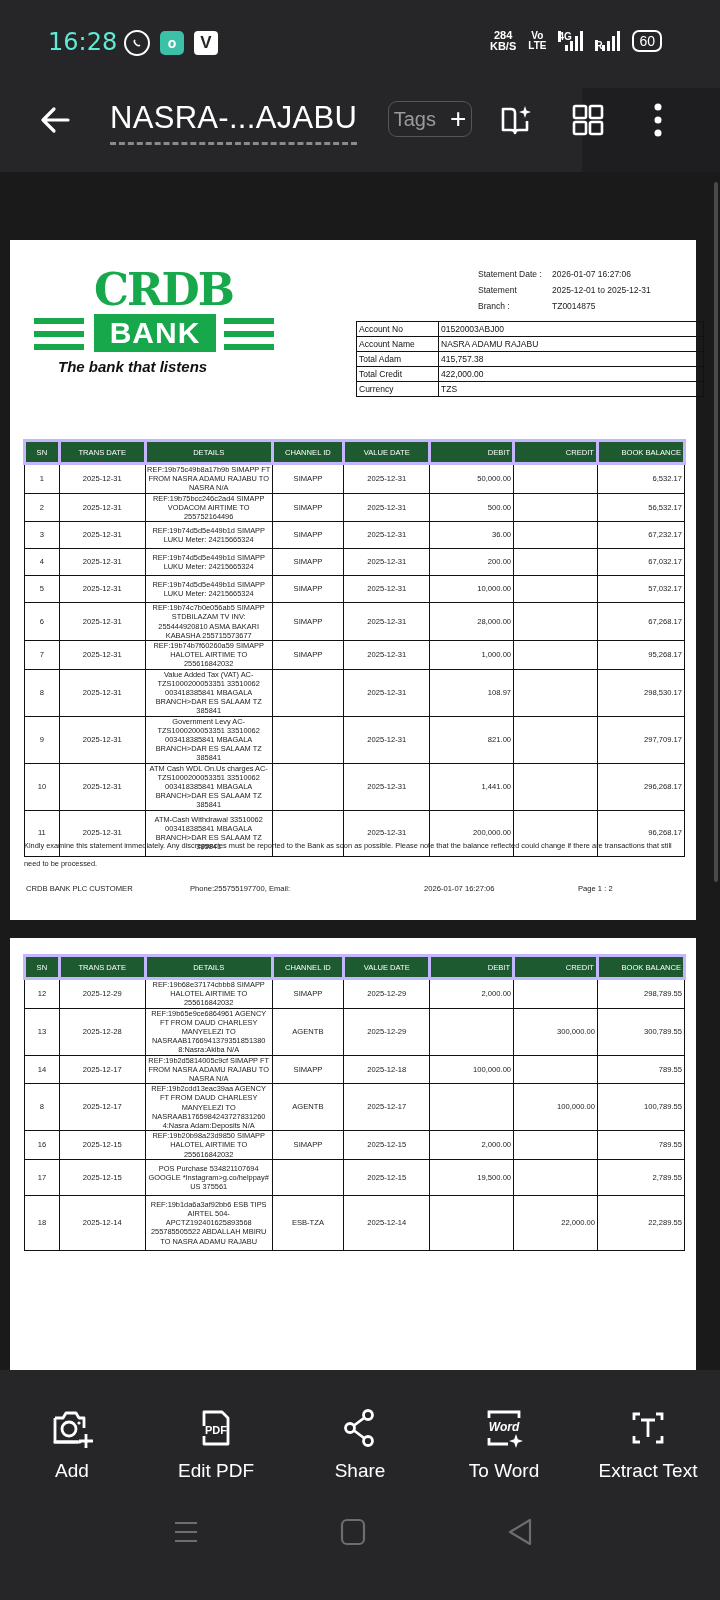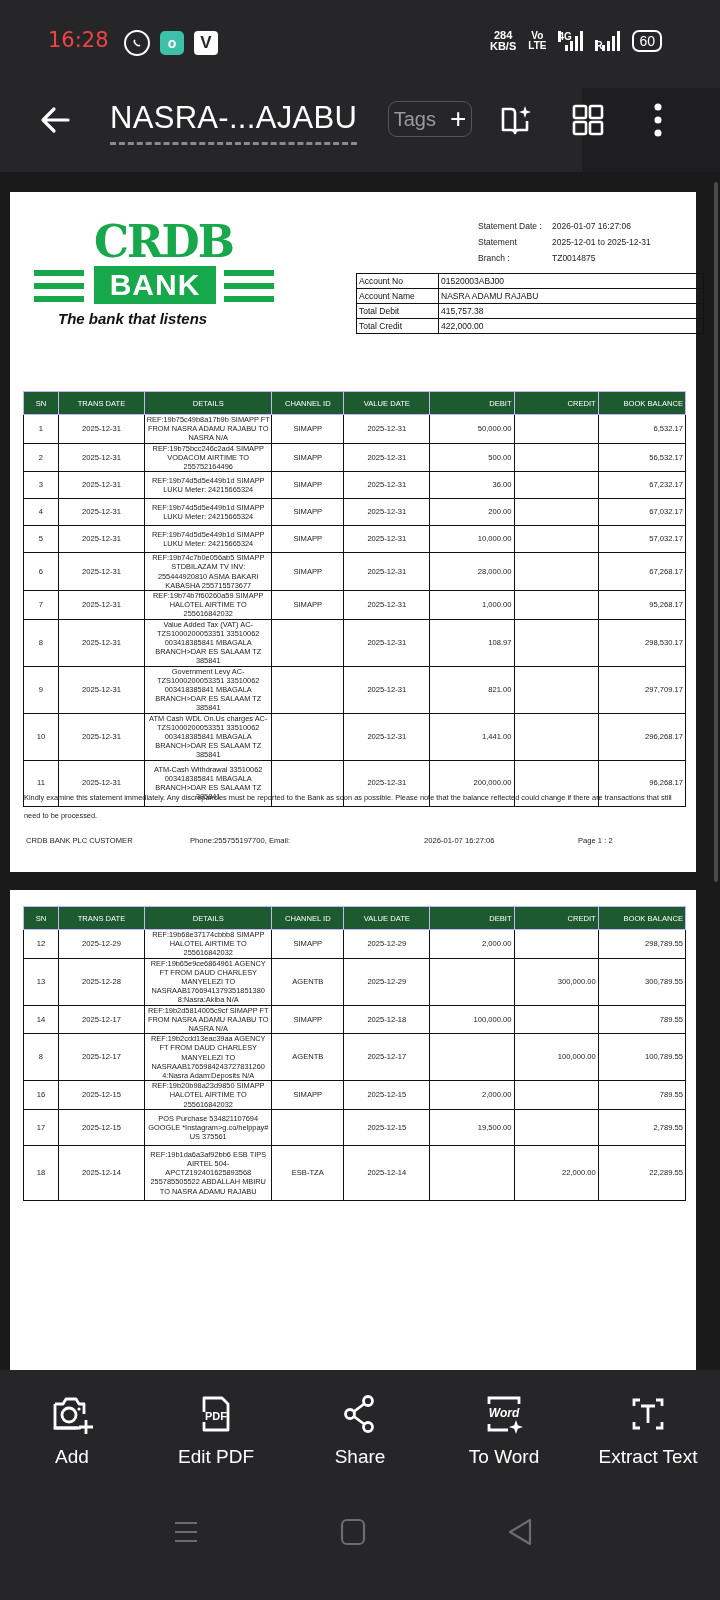--- a/index.html
+++ b/index.html
@@ -1,21 +1,21 @@
 <!DOCTYPE html>
 <html><head>
 <meta charset="utf-8">
 <style>
   * { box-sizing: border-box; margin: 0; padding: 0; }
   html, body { width: 720px; height: 1600px; background: #1e1e20; overflow: hidden; }
   body { font-family: "Liberation Sans", sans-serif; color: #fff; position: relative; }
 
   
   .statusbar { position: absolute; top: 0; left: 0; width: 720px; height: 88px; background: #262628; }
-  .sb-time { position: absolute; left: 48px; top: 28px; font-size: 21px; color: #ef4444; font-family: "DejaVu Sans", sans-serif; }
+  .sb-time { position: absolute; left: 48px; top: 28px; font-size: 24px; color: #5eead4; font-family: "DejaVu Sans", sans-serif; }
   .sb-icons-left { position: absolute; left: 124px; top: 30px; display: flex; gap: 10px; align-items: center; }
   .sb-wa { width: 26px; height: 26px; border: 2.5px solid #fff; border-radius: 50%; display:flex; align-items:center; justify-content:center; font-size: 12px; }
   .sb-app1 { width: 24px; height: 24px; background: #3cc0a8; border-radius: 5px; display:flex; align-items:center; justify-content:center; font-size: 14px; color:#fff; font-weight: bold; }
   .sb-app2 { width: 24px; height: 24px; background: #fff; border-radius: 4px; display:flex; align-items:center; justify-content:center; font-size: 17px; color:#262628; font-weight: bold; }
   .sb-right { position: absolute; right: 58px; top: 30px; display: flex; gap: 12px; align-items: center; }
   .sb-speed { font-size: 11px; line-height: 11px; font-weight: bold; text-align: center; }
   .sb-volte { font-size: 10px; line-height: 10px; font-weight: bold; text-align: center; }
   .sb-signal { display: flex; align-items: flex-end; gap: 2px; height: 20px; }
   .sb-signal span { display:block; width: 3px; background: #fff; }
   .sb-net { font-size: 10px; font-weight: bold; margin-right: 2px; align-self: flex-start; }
@@ -27,21 +27,21 @@
   .doc-title { position: absolute; left: 110px; top: 12px; font-size: 31px; color: #fff; letter-spacing: 0.3px; padding-bottom: 6px; border-bottom: 3px dashed #8a8a8a; }
   .tags-btn { position: absolute; left: 388px; top: 13px; width: 84px; height: 36px; border: 1.5px solid #55555a; border-radius: 9px; font-size: 20px; color: #9a9a9e; display: flex; align-items: center; justify-content: center; gap: 14px; }
   .tags-btn .plus { color: #fff; font-size: 28px; line-height: 26px; }
   .tb-icon { position: absolute; top: 14px; width: 36px; height: 36px; display:flex; align-items:center; justify-content:center; }
   .book-icon { left: 498px; }
   .grid-icon { left: 570px; }
   .more-icon { left: 640px; }
 
   
   .doc-area { position: absolute; top: 172px; left: 0; width: 720px; height: 1198px; background: #1a1a1b; overflow: hidden; }
-  .page { position: absolute; left: 10px; width: 686px; background: #fff; color: #111; }
+  .page { position: absolute; left: 10px; width: 686px; background: #fff; color: #111; margin-top: 48px; }
   .page1 { top: 20px; height: 680px; }
   .page2 { top: 718px; height: 480px; }
   .scrollbar { position: absolute; right: 2px; width: 4px; background: #4a4a4c; border-radius: 2px; }
 
   
   .logo { position: absolute; left: 24px; top: 24px; width: 240px; height: 120px; }
   .logo-crdb { position: absolute; left: 60px; top: 0; font-family: "DejaVu Serif", serif; font-weight: bold; font-size: 44px; color: #16a84a; letter-spacing: -2px; }
   .logo-bank-box { position: absolute; left: 60px; top: 50px; width: 122px; height: 38px; background: #16a84a; color: #fff; font-weight: bold; font-size: 30px; display:flex; align-items:center; justify-content:center; letter-spacing: 1px; }
   .logo-bars { position: absolute; top: 54px; width: 50px; height: 32px; display:flex; flex-direction: column; justify-content: space-between; }
   .logo-bars span { display:block; height: 6px; background: #16a84a; }
@@ -54,33 +54,33 @@
   .meta-row { display: flex; height: 16px; align-items: center; }
   .meta-label { width: 74px; }
   .acct-table { position: absolute; left: 346px; top: 81px; width: 348px; border-collapse: collapse; font-size: 8.5px; }
   .acct-table td { border: 1px solid #111; height: 15px; padding: 0 2px; }
   .acct-table td:first-child { width: 82px; }
 
   
   .tx-table { position: absolute; left: 13px; width: 663px; border-collapse: collapse; font-size: 7.6px; color: #222; table-layout: fixed; }
   .page1 .tx-table { top: 199px; }
   .page2 .tx-table { top: 16px; }
-  .tx-table th { background: #1e5a30; color: #fff; font-weight: normal; height: 23px; border: 1px solid #c4b5fd; font-size: 7.6px; }
+  .tx-table th { background: #1e5a30; color: #fff; font-weight: normal; height: 23px; border: 3px solid #c4b5fd; font-size: 7.6px; }
   .tx-table td { border: 1px solid #111; text-align: center; vertical-align: middle; line-height: 9.5px; padding: 0 1px; }
   .tx-table th.r, .tx-table td.r { text-align: right; padding-right: 2px; }
   .tx-table td.details { font-size: 7.4px; line-height: 9.2px; }
   .c-sn { width: 34px; } .c-td { width: 84px; } .c-det { width: 124px; } .c-ch { width: 70px; } .c-vd { width: 84px; } .c-deb { width: 82px; } .c-cr { width: 82px; } .c-bal { width: 85px; }
 
   .disclaimer { position: absolute; left: 14px; top: 597px; width: 660px; font-size: 7.4px; line-height: 18px; color: #222; }
   .footer { position: absolute; top: 644px; left: 16px; width: 660px; font-size: 7.6px; color: #222; }
   .footer span { position: absolute; white-space: nowrap; }
 
   
   .actionbar { position: absolute; top: 1370px; left: 0; width: 720px; height: 120px; background: #262628; display: flex; }
-  .action { flex: 1; display: flex; flex-direction: column; align-items: center; padding-top: 22px; }
+  .action { flex: 1; display: flex; flex-direction: column; align-items: center; padding-top: 36px; }
   .action-icon { width: 44px; height: 44px; display:flex; align-items:center; justify-content:center; }
   .action-label { margin-top: 10px; font-size: 19px; color: #fff; white-space: nowrap; }
 
   .navbar { position: absolute; top: 1490px; left: 0; width: 720px; height: 110px; background: #262628; }
   .nav-btn { position: absolute; top: 22px; width: 40px; height: 40px; display:flex; align-items:center; justify-content:center; }
 </style>
 </head>
 <body>
 
 <div class="statusbar">
@@ -194,26 +194,30 @@
       <tbody>
           <tr>
             <td>Account No</td>
             <td>01520003ABJ00</td>
           </tr>
       <tr>
             <td>Account Name</td>
             <td>NASRA ADAMU RAJABU</td>
           </tr>
       <tr>
-            <td>Total Debit</td>
+            <td>Total Adam</td>
             <td>415,757.38</td>
           </tr>
       <tr>
             <td>Total Credit</td>
             <td>422,000.00</td>
+          </tr>
+      <tr>
+            <td>Currency</td>
+            <td>TZS</td>
           </tr>
     </tbody>
       </table>
 
     <table class="tx-table" id="tx1">
       <colgroup>
           <col class="c-sn">
           <col class="c-td">
           <col class="c-det">
           <col class="c-ch">

